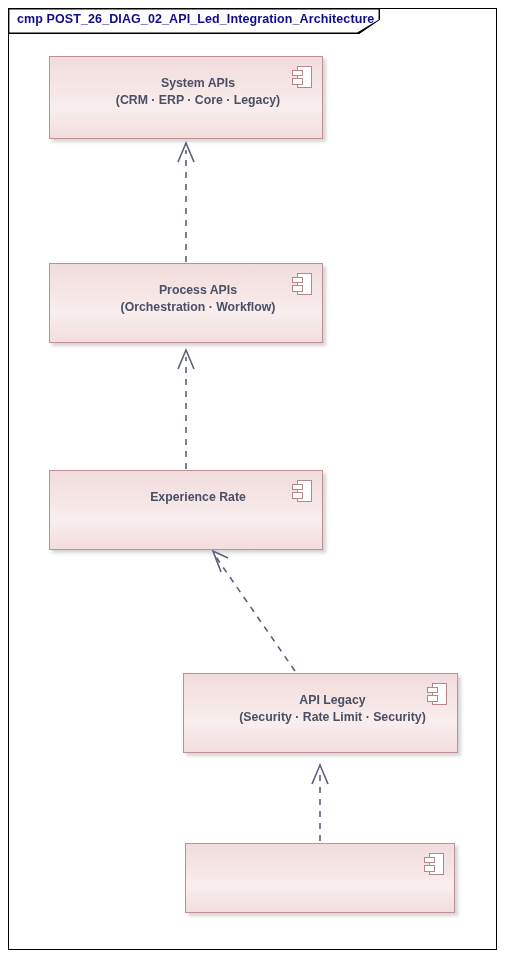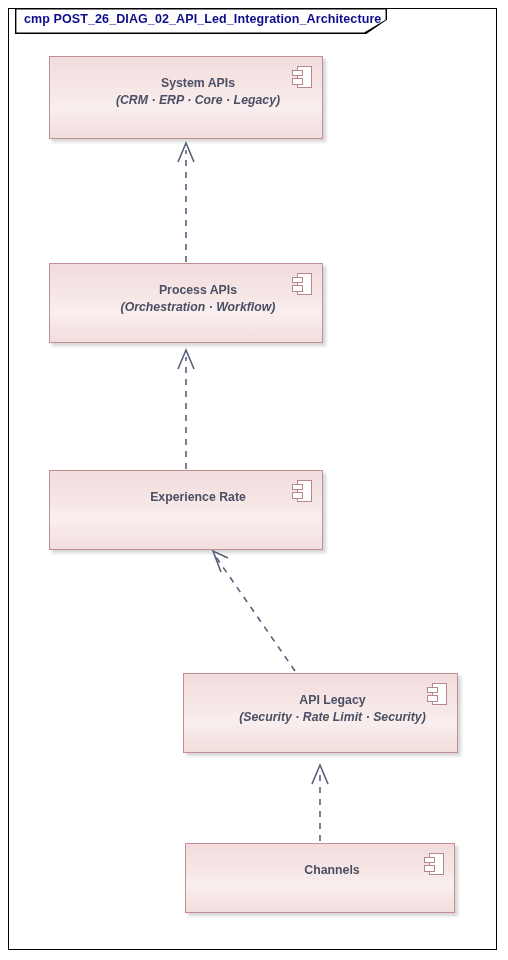--- a/index.html
+++ b/index.html
@@ -24,21 +24,21 @@
     width: 489px;
     height: 942px;
     box-sizing: border-box;
     border: 1.4px solid #000000;
     background: #ffffff;
   }
 
   
   #frame-title-tab {
     position: absolute;
-    left: 15px;
+    left: 8px;
     top: 8px;
     height: 26px;
     width: 372px;
     box-sizing: border-box;
     background: #ffffff;
     
     clip-path: polygon(0 0, 100% 0, 100% 46%, 94.5% 100%, 0 100%);
     -webkit-clip-path: polygon(0 0, 100% 0, 100% 46%, 94.5% 100%, 0 100%);
     z-index: 4;
     padding-left: 8px;
@@ -88,21 +88,21 @@
     left: 12px;
     width: 100%;
     text-align: center;
     color: #4a4f63;
     font-weight: bold;
     font-size: 12.3px;
     line-height: 17px;
     white-space: nowrap;
   }
   .component-name  { top: 18px; }
-  .component-sub   { top: 35px; font-style: italic; }
+  .component-sub   { top: 35px; }
 
   
   .component-icon {
     position: absolute;
     right: 10px;
     top: 9px;
     width: 20px;
     height: 22px;
   }
   .component-icon .icon-body {
@@ -207,19 +207,18 @@
   <div class="component-label component-name">API Legacy</div>
   <div class="component-label component-sub">(Security · Rate Limit · Security)</div>
   <div class="component-icon">
     <div class="icon-body"></div>
     <div class="icon-tab icon-tab-top"></div>
     <div class="icon-tab icon-tab-bottom"></div>
   </div>
 </div>
 
 <div class="component" style="left:185px; top:843px; width:270px; height:70px;">
-  <div class="component-label component-name">Channels</div>
   <div class="component-icon">
     <div class="icon-body"></div>
     <div class="icon-tab icon-tab-top"></div>
     <div class="icon-tab icon-tab-bottom"></div>
   </div>
 </div>
 
 </body></html>

